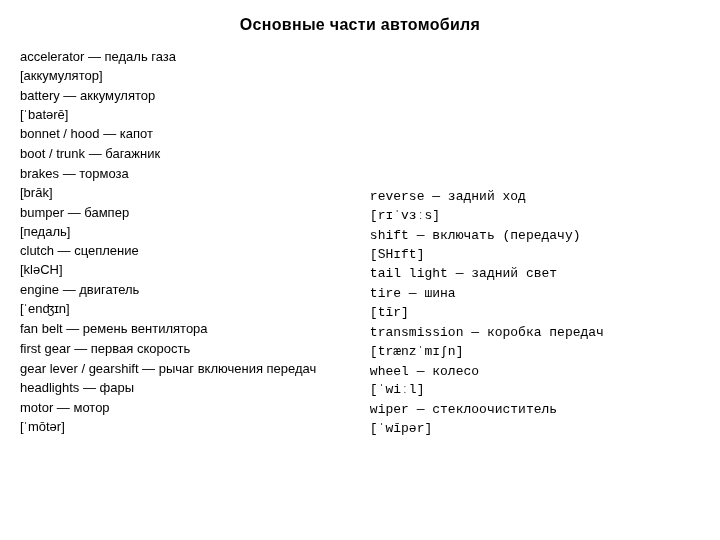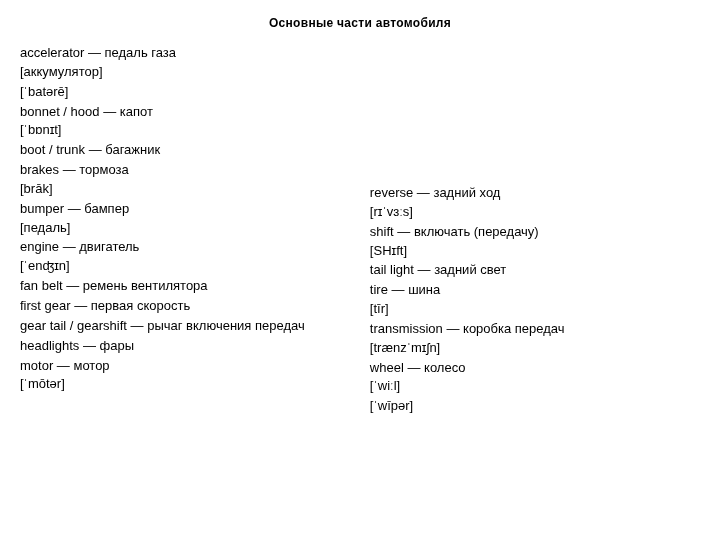--- a/index.html
+++ b/index.html
@@ -17,83 +17,88 @@
       overflow: hidden;
     }
     .page {
       width: 720px;
       height: 540px;
       padding: 16px 20px;
       position: relative;
     }
     .title {
       text-align: center;
-      font-size: 12px;
+      font-size: 16px;
       font-weight: bold;
       margin-bottom: 14px;
       letter-spacing: 0.3px;
     }
     .columns {
       display: flex;
       gap: 0;
     }
     .col-left {
       width: 360px;
       padding-right: 10px;
     }
     .col-right {
       width: 340px;
       padding-top: 140px;
+      font-family: Liberation Mono, monospace;
     }
     .entry {
       margin-bottom: 1px;
       line-height: 1.45;
     }
   </style>
 </head>
 <body>
 
 <div class="page">
   <div class="title">Основные части автомобиля</div>
   <div class="columns">
     <div class="col-left" id="left-col">
         <div class="entry">
           <div>accelerator — педаль газа</div>
           <div>[аккумулятор]</div>
         </div>
         <div class="entry">
+          <div>battery — аккумулятор</div>
           <div>[ˈbatərē]</div>
         </div>
         <div class="entry">
           <div>bonnet / hood — капот</div>
-          <div>[ˈbɒnɪt]</div>
         </div>
         <div class="entry">
           <div>boot / trunk — багажник</div>
         </div>
         <div class="entry">
           <div>brakes — тормоза</div>
           <div>[brāk]</div>
         </div>
         <div class="entry">
           <div>bumper — бампер</div>
           <div>[педаль]</div>
         </div>
         <div class="entry">
+          <div>clutch — сцепление</div>
+          <div>[kləCH]</div>
+        </div>
+        <div class="entry">
           <div>engine — двигатель</div>
           <div>[ˈenʤɪn]</div>
         </div>
         <div class="entry">
           <div>fan belt — ремень вентилятора</div>
         </div>
         <div class="entry">
           <div>first gear — первая скорость</div>
         </div>
         <div class="entry">
-          <div>gear tail / gearshift — рычаг включения передач</div>
+          <div>gear lever / gearshift — рычаг включения передач</div>
         </div>
         <div class="entry">
           <div>headlights — фары</div>
         </div>
         <div class="entry">
           <div>motor — мотор</div>
           <div>[ˈmōtər]</div>
         </div>
       </div>
     <div class="col-right" id="right-col">
@@ -114,17 +119,18 @@
         </div>
         <div class="entry">
           <div>transmission — коробка передач</div>
           <div>[trænzˈmɪʃn]</div>
         </div>
         <div class="entry">
           <div>wheel — колесо</div>
           <div>[ˈwiːl]</div>
         </div>
         <div class="entry">
+          <div>wiper — стеклоочиститель</div>
           <div>[ˈwīpər]</div>
         </div>
       </div>
   </div>
 </div>
 
 </body></html>

